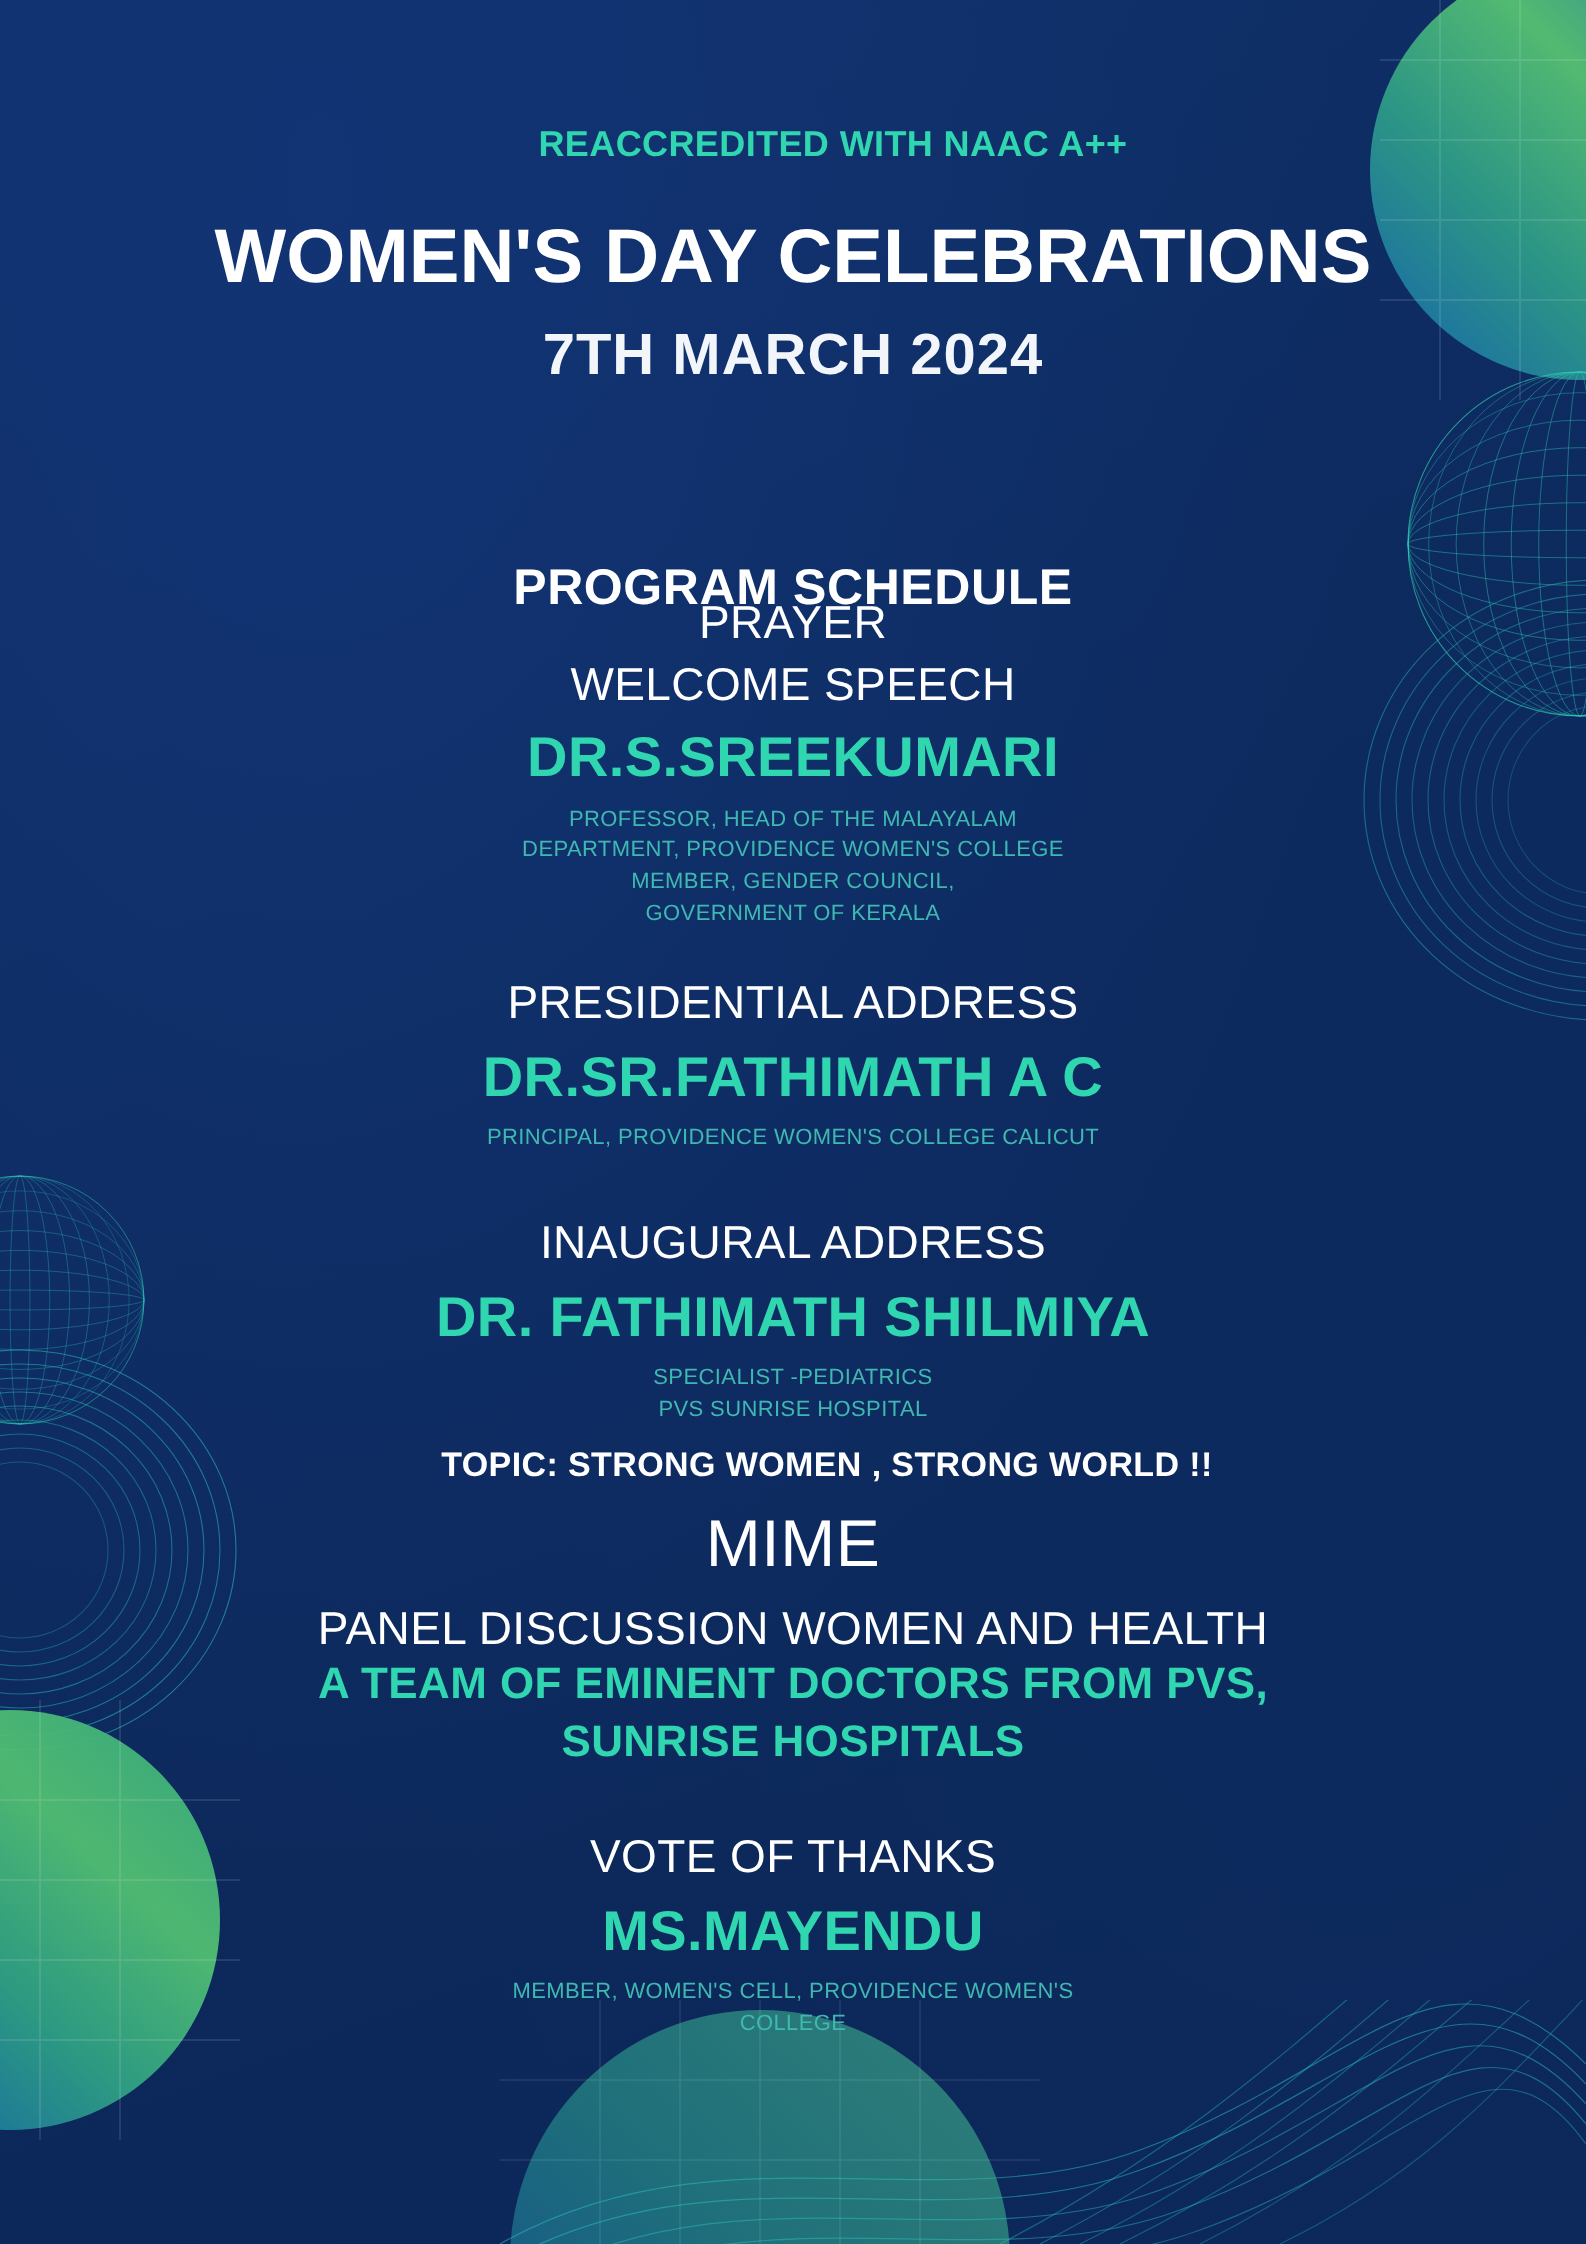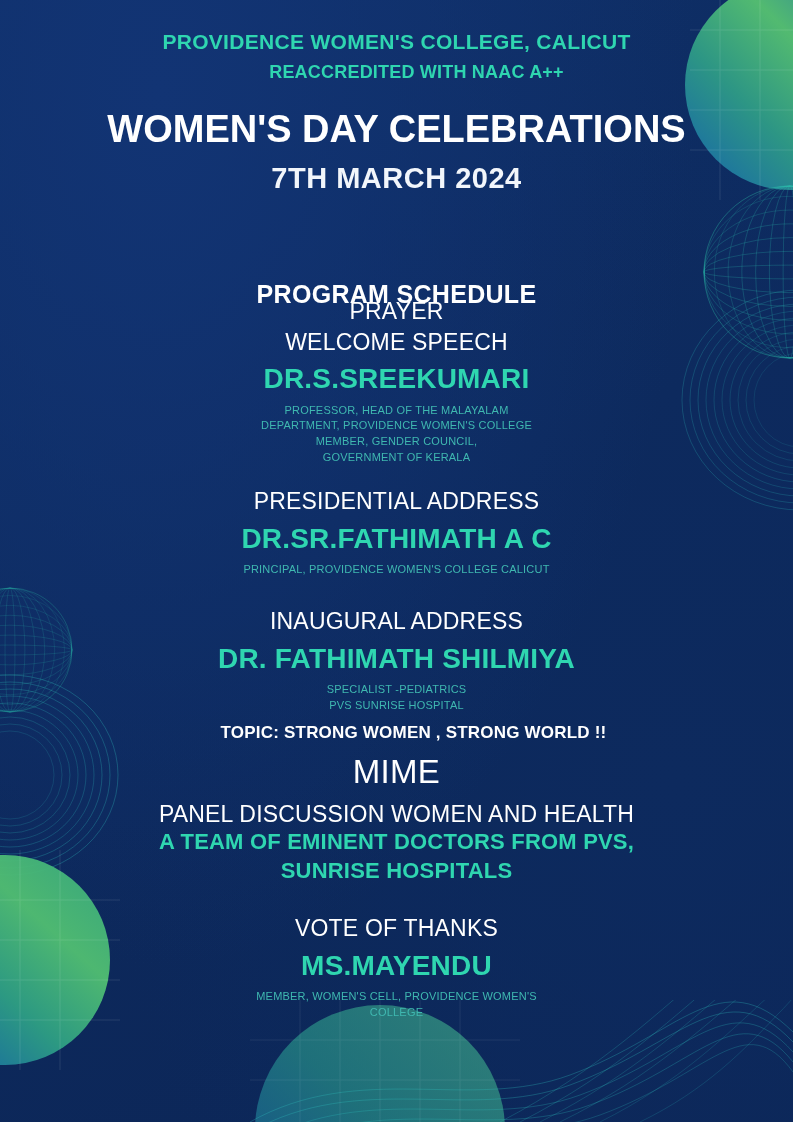--- a/index.html
+++ b/index.html
@@ -236,21 +236,20 @@
           <path d="M560 1122 C654 1076 708 1022 762 978 C778 962 788 955 793 955" opacity="0.35"></path>
           <path d="M600 1122 C680 1082 726 1035 770 995 C782 984 790 978 793 976" opacity="0.3"></path>
           <path d="M640 1122 C706 1090 744 1050 778 1014 C786 1006 791 1000 793 998" opacity="0.3"></path>
         </g>
       </g>
     </svg>
   </div>
 
   <div id="content">
 
-    <div id="college-name">PROVIDENCE WOMEN'S COLLEGE, CALICUT</div>
 
     <div id="naac-line">REACCREDITED WITH NAAC A++</div>
 
     <div id="main-title">WOMEN'S DAY CELEBRATIONS</div>
 
     <div id="event-date">7TH MARCH 2024</div>
 
     <div id="schedule-heading">PROGRAM SCHEDULE</div>
 
     <div id="schedule">

